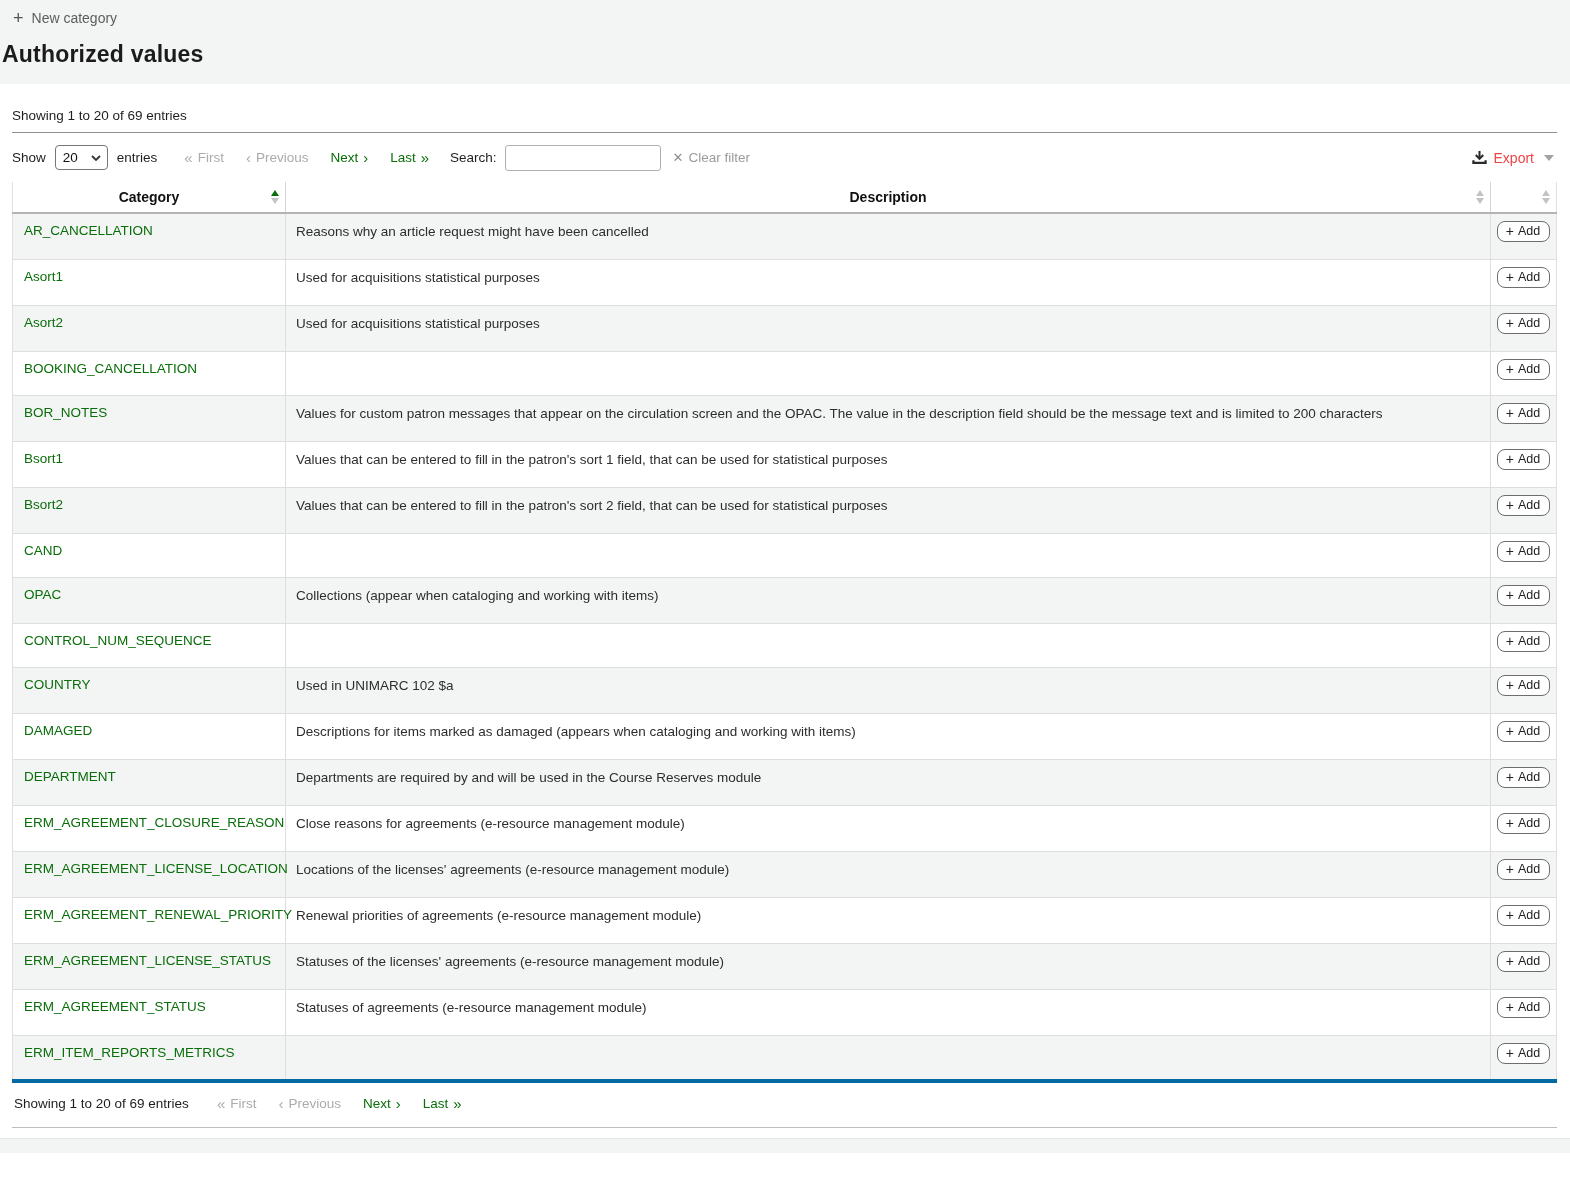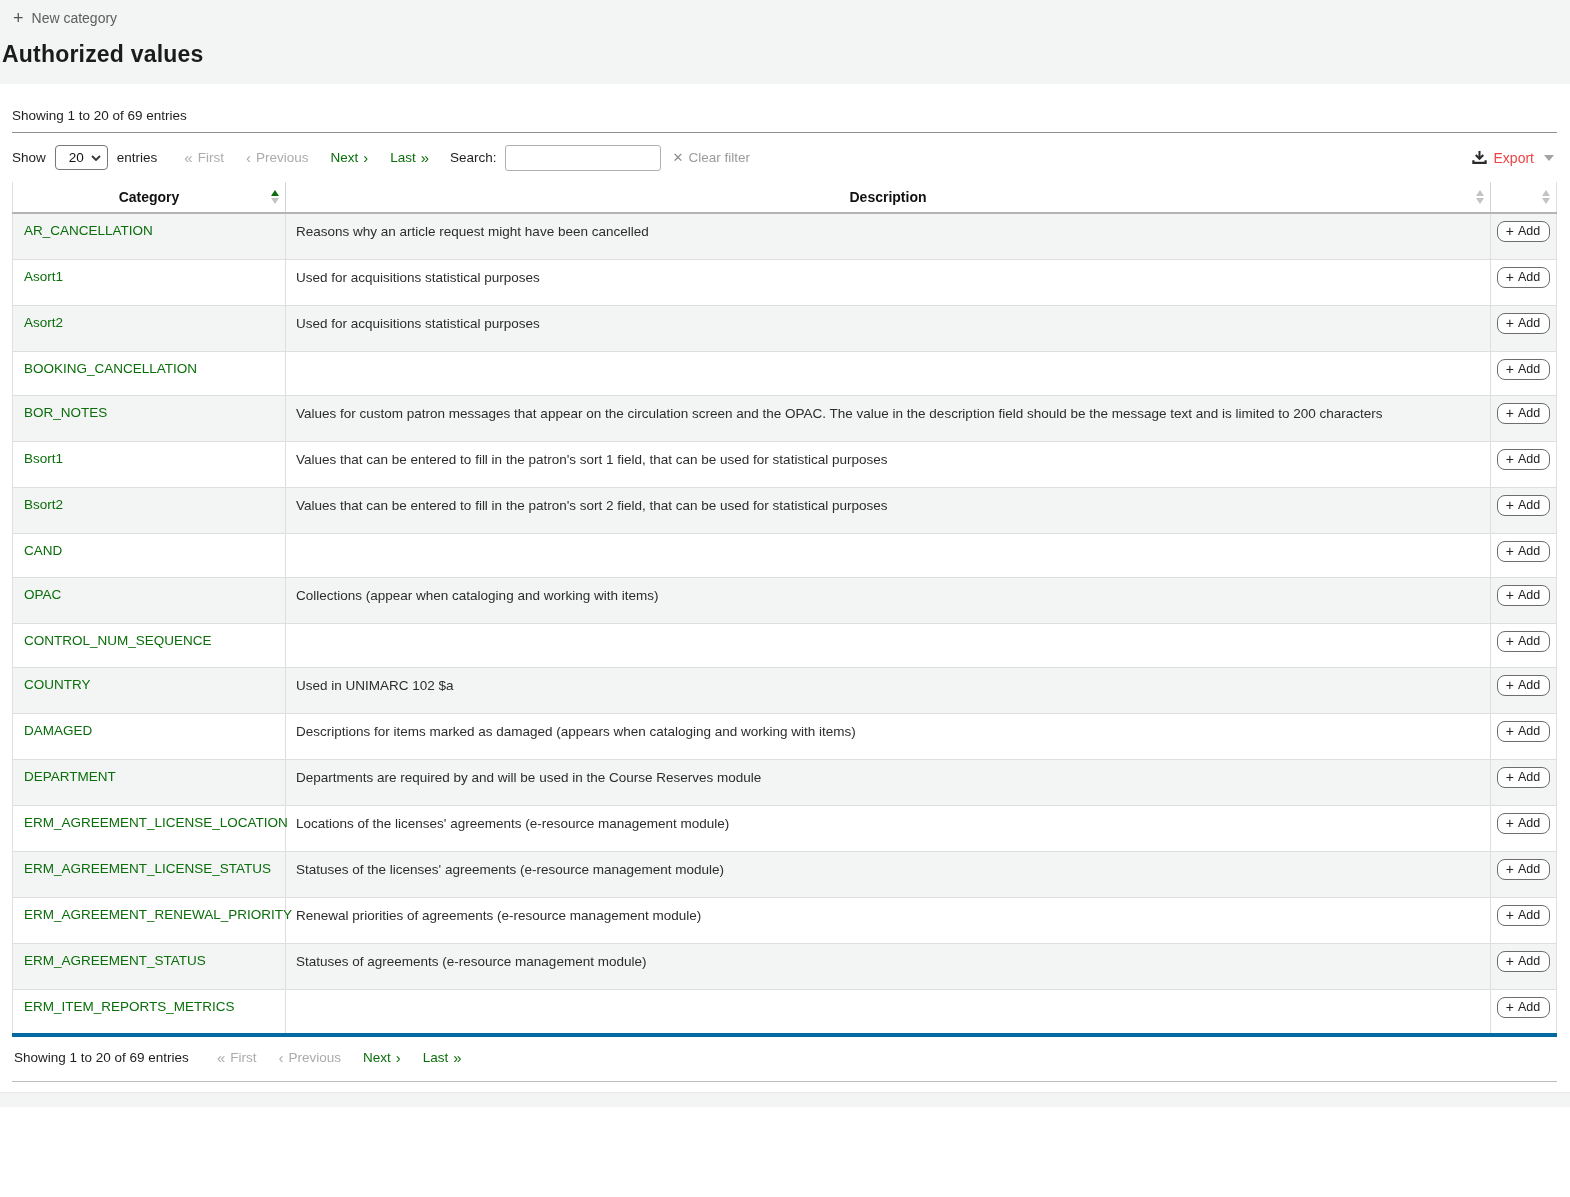--- a/index.html
+++ b/index.html
@@ -30,21 +30,21 @@
   .main { background: #fff; padding: 0 13px 0 12px; }
   .dt-info { padding-top: 24px; font-size: 13.5px; color: #1e1e1e; }
   .rule-top { border: none; border-top: 1px solid #8f8f8f; margin: 9px 0 0 0; }
 
   .controls { display: flex; align-items: center; height: 49px; font-size: 13.5px; color: #1e1e1e; }
   .show-group { display: flex; align-items: center; gap: 9px; }
   .fake-select {
     width: 53px; height: 25px; background: #fff;
     border: 1px solid #767676; border-radius: 4px;
     display: flex; align-items: center; justify-content: space-between;
-    padding: 0 6px 0 13px; font-size: 13.5px; color: #111; cursor: pointer;
+    padding: 0 6px 0 7px; font-size: 13.5px; color: #111; cursor: pointer;
   }
 
   .pagination { display: flex; align-items: center; margin-left: 16px; }
   .pg { display: inline-flex; align-items: center; gap: 5px; margin: 0 11px; font-size: 13.5px; cursor: pointer; background: none; border: none; font-family: inherit; }
   .pg .chev { font-size: 15px; line-height: 1; }
   .pg-disabled { color: #ababab; cursor: default; }
   .pg-enabled { color: #0a6e0a; }
 
   .search-group { display: flex; align-items: center; margin-left: 10px; gap: 8px; }
   .search-input {
@@ -357,52 +357,64 @@
     </td>
     <td class="desc-cell">Departments are required by and will be used in the Course Reserves module</td>
     <td class="action-cell">
       <button class="add-btn">
         <span class="plus">+</span>
         <span>Add</span>
       </button>
     </td>
   </tr>
 
+  <tr>
+    <td class="cat-cell">
+      <a class="cat-link">ERM_AGREEMENT_CLOSURE_REASON</a>
+    </td>
+    <td class="desc-cell">Close reasons for agreements (e-resource management module)</td>
+    <td class="action-cell">
+      <button class="add-btn">
+        <span class="plus">+</span>
+        <span>Add</span>
+      </button>
+    </td>
+  </tr>
 
   <tr>
     <td class="cat-cell">
       <a class="cat-link">ERM_AGREEMENT_LICENSE_LOCATION</a>
     </td>
     <td class="desc-cell">Locations of the licenses' agreements (e-resource management module)</td>
     <td class="action-cell">
       <button class="add-btn">
         <span class="plus">+</span>
         <span>Add</span>
       </button>
     </td>
   </tr>
 
   <tr>
     <td class="cat-cell">
+      <a class="cat-link">ERM_AGREEMENT_RENEWAL_PRIORITY</a>
+    </td>
+    <td class="desc-cell">Renewal priorities of agreements (e-resource management module)</td>
+    <td class="action-cell">
+      <button class="add-btn">
+        <span class="plus">+</span>
+        <span>Add</span>
+      </button>
+    </td>
+  </tr>
+
+  <tr>
+    <td class="cat-cell">
       <a class="cat-link">ERM_AGREEMENT_LICENSE_STATUS</a>
     </td>
     <td class="desc-cell">Statuses of the licenses' agreements (e-resource management module)</td>
-    <td class="action-cell">
-      <button class="add-btn">
-        <span class="plus">+</span>
-        <span>Add</span>
-      </button>
-    </td>
-  </tr>
-
-  <tr>
-    <td class="cat-cell">
-      <a class="cat-link">ERM_AGREEMENT_RENEWAL_PRIORITY</a>
-    </td>
-    <td class="desc-cell">Renewal priorities of agreements (e-resource management module)</td>
     <td class="action-cell">
       <button class="add-btn">
         <span class="plus">+</span>
         <span>Add</span>
       </button>
     </td>
   </tr>
 
   <tr>
     <td class="cat-cell">

